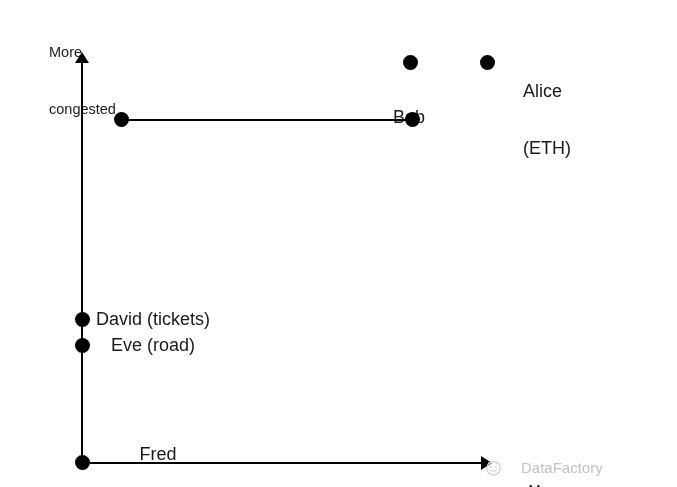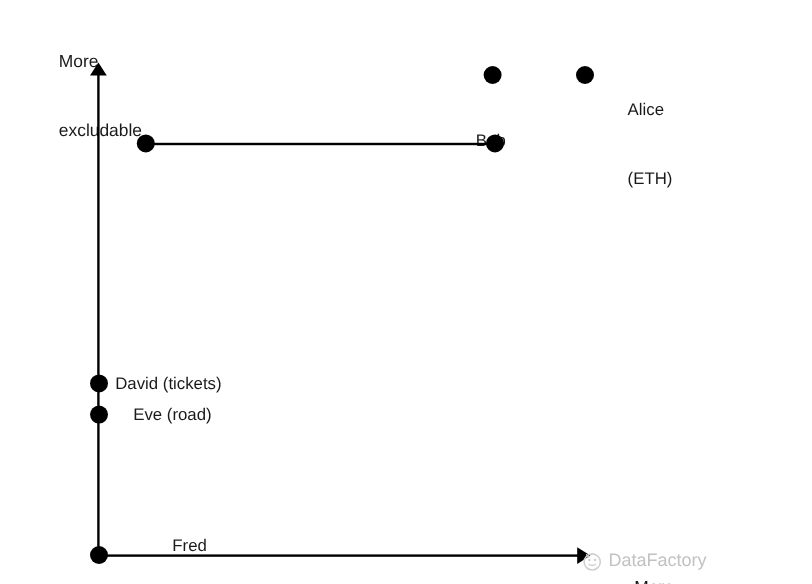--- a/index.html
+++ b/index.html
@@ -62,21 +62,21 @@
     height: 15px;
   }
   .range-line {
     position: absolute;
     background: #000000;
     height: 2px;
   }
   .lbl {
     position: absolute;
     color: #1a1a1a;
-    font-size: 14px;
+    font-size: 18px;
     line-height: 19px;
     white-space: pre;
   }
   .lbl-center {
     text-align: center;
   }
   .axis-label {
     position: absolute;
     color: #1a1a1a;
     font-size: 14.5px;
@@ -93,30 +93,31 @@
     white-space: nowrap;
     pointer-events: none;
   }
   .wm-logo {
     width: 19px;
     height: 19px;
     flex: 0 0 19px;
   }
   .wm-text {
     color: #c2c2c2;
+    margin-left: 14px;
   }
 </style>
 </head>
 <body>
 
 <div id="canvas">
 
   <div class="axis-label" style="left:49px; top:5px;">
     <div>More</div>
-    <div>excludable</div>
+    <div>congested</div>
   </div>
 
   <div class="axis-line v-axis"></div>
   <div class="arrow-up"></div>
   <div class="axis-line h-axis"></div>
   <div class="arrow-right"></div>
 
   <div class="dot" style="left:480px; top:55px;"></div>
   <div class="lbl" style="left:523px; top:44px;">
     <div>Alice</div>

